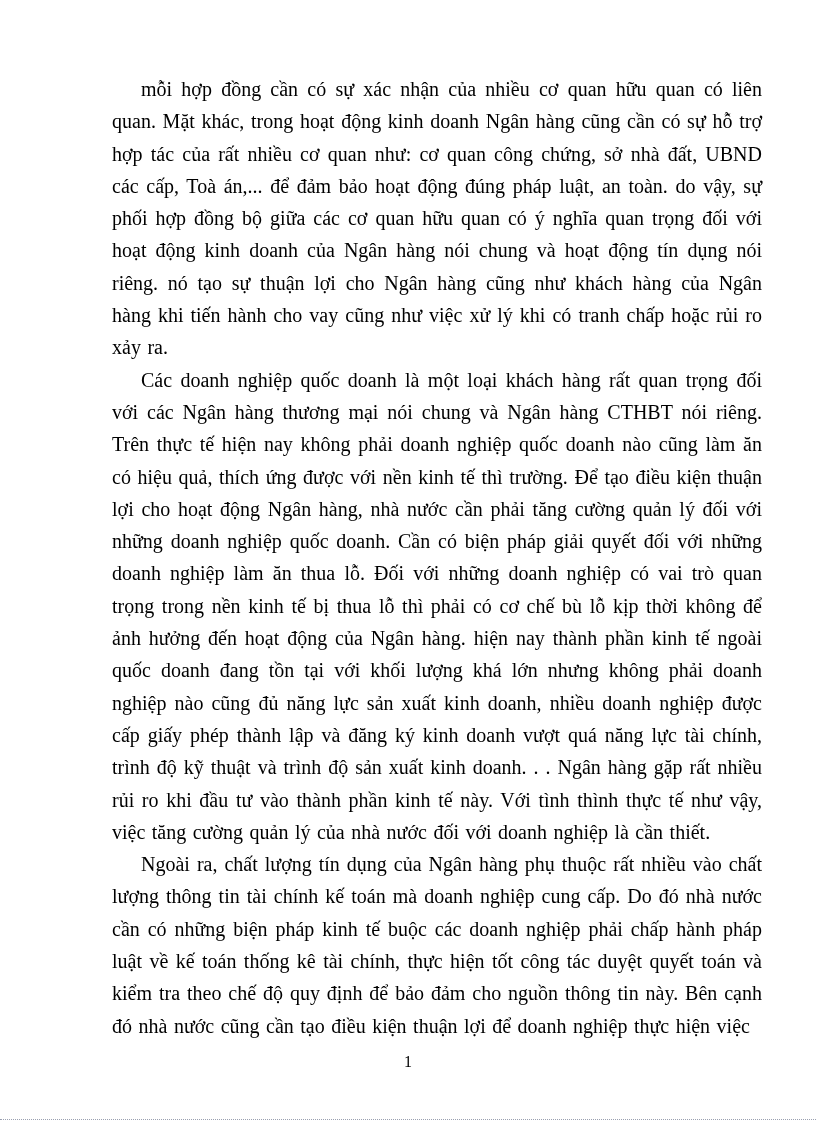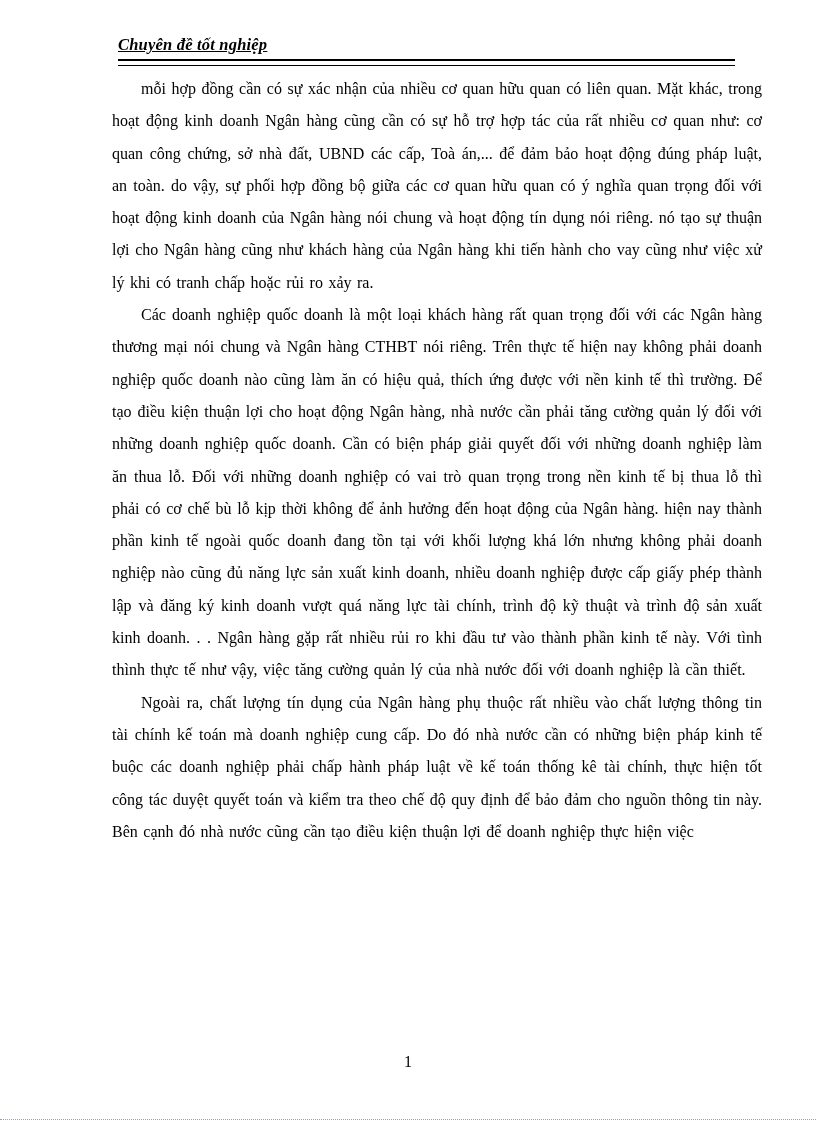--- a/index.html
+++ b/index.html
@@ -37,21 +37,21 @@
     height: 4px;
     border-top: 2px solid #000000;
     border-bottom: 1px solid #000000;
     box-sizing: content-box;
   }
   .body-text {
     position: absolute;
     left: 112px;
     top: 73px;
     width: 650px;
-    font-size: 16px;
+    font-size: 20px;
     line-height: 32.3px;
     text-align: justify;
     word-spacing: 1.5px;
   }
   .body-text p {
     margin: 0;
     padding: 0;
     text-indent: 29px;
   }
   .body-text p.italic {
@@ -74,24 +74,20 @@
     width: 100%;
     height: 0;
     border-bottom: 1px dotted #9aa0b0;
   }
 </style>
 </head>
 <body>
 
 <div class="page">
 
-  <div class="header">
-    <span class="header-title">Chuyên đề tốt nghiệp</span>
-    <div class="header-rule"></div>
-  </div>
 
   <div class="body-text">
     <p>mỗi hợp đồng cần có sự xác nhận của nhiều cơ quan hữu quan có liên quan. Mặt khác, trong hoạt động kinh doanh Ngân hàng cũng cần có sự hỗ trợ hợp tác của rất nhiều cơ quan như: cơ quan công chứng, sở nhà đất, UBND các cấp, Toà án,... để đảm bảo hoạt động đúng pháp luật, an toàn. do vậy, sự phối hợp đồng bộ giữa các cơ quan hữu quan có ý nghĩa quan trọng đối với hoạt động kinh doanh của Ngân hàng nói chung và hoạt động tín dụng nói riêng. nó tạo sự thuận lợi cho Ngân hàng cũng như khách hàng của Ngân hàng khi tiến hành cho vay cũng như việc xử lý khi có tranh chấp hoặc rủi ro xảy ra.</p>
     <p>Các doanh nghiệp quốc doanh là một loại khách hàng rất quan trọng đối với các Ngân hàng thương mại nói chung và Ngân hàng CTHBT nói riêng. Trên thực tế hiện nay không phải doanh nghiệp quốc doanh nào cũng làm ăn có hiệu quả, thích ứng được với nền kinh tế thì trường. Để tạo điều kiện thuận lợi cho hoạt động Ngân hàng, nhà nước cần phải tăng cường quản lý đối với những doanh nghiệp quốc doanh. Cần có biện pháp giải quyết đối với những doanh nghiệp làm ăn thua lỗ. Đối với những doanh nghiệp có vai trò quan trọng trong nền kinh tế bị thua lỗ thì phải có cơ chế bù lỗ kịp thời không để ảnh hưởng đến hoạt động của Ngân hàng. hiện nay thành phần kinh tế ngoài quốc doanh đang tồn tại với khối lượng khá lớn nhưng không phải doanh nghiệp nào cũng đủ năng lực sản xuất kinh doanh, nhiều doanh nghiệp được cấp giấy phép thành lập và đăng ký kinh doanh vượt quá năng lực tài chính, trình độ kỹ thuật và trình độ sản xuất kinh doanh. . . Ngân hàng gặp rất nhiều rủi ro khi đầu tư vào thành phần kinh tế này. Với tình thình thực tế như vậy, việc tăng cường quản lý của nhà nước đối với doanh nghiệp là cần thiết.</p>
     <p>Ngoài ra, chất lượng tín dụng của Ngân hàng phụ thuộc rất nhiều vào chất lượng thông tin tài chính kế toán mà doanh nghiệp cung cấp. Do đó nhà nước cần có những biện pháp kinh tế buộc các doanh nghiệp phải chấp hành pháp luật về kế toán thống kê tài chính, thực hiện tốt công tác duyệt quyết toán và kiểm tra theo chế độ quy định để bảo đảm cho nguồn thông tin này. Bên cạnh đó nhà nước cũng cần tạo điều kiện thuận lợi để doanh nghiệp thực hiện việc</p>
   </div>
 
   <div class="footer">
     <span>1</span>
   </div>

